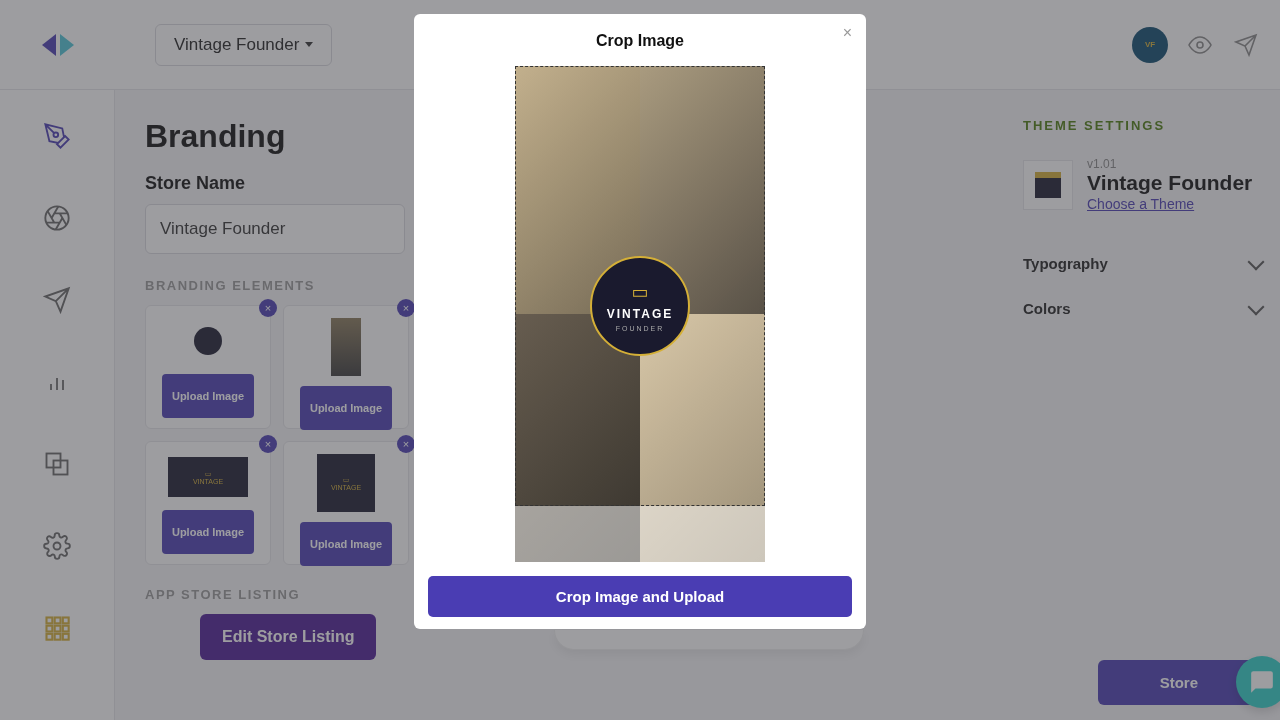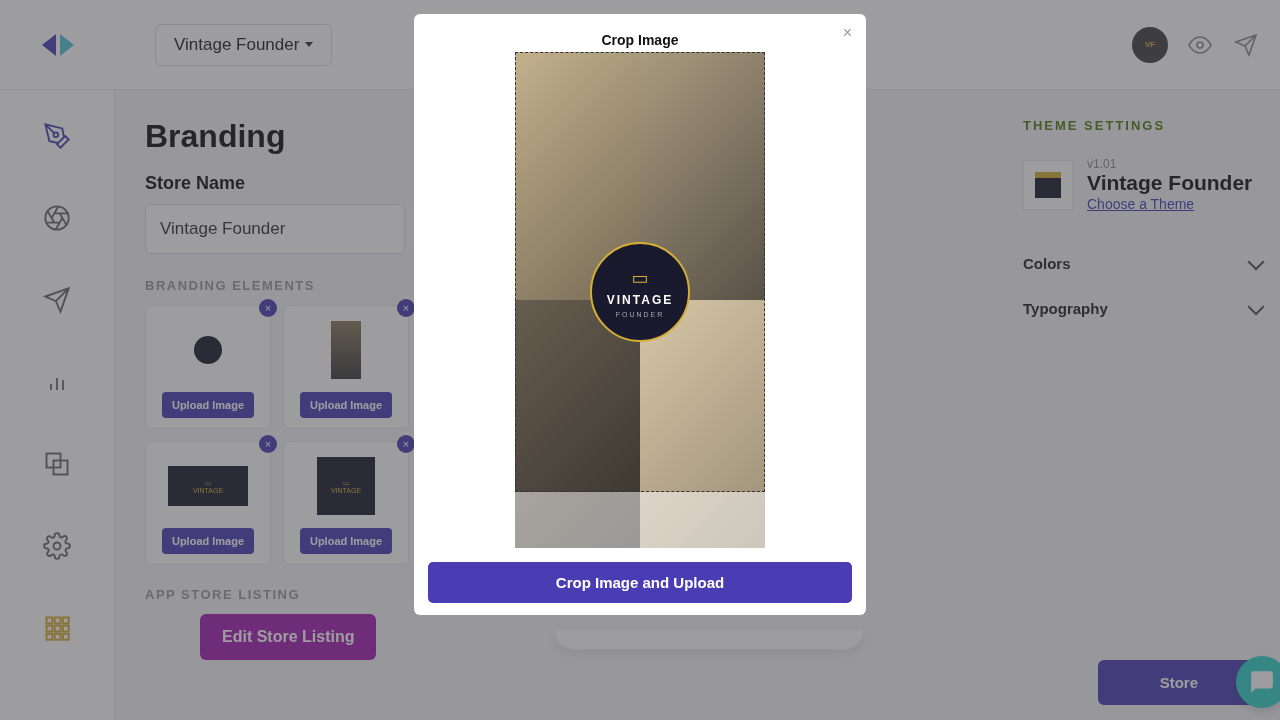--- a/index.html
+++ b/index.html
@@ -62,21 +62,21 @@
 }
 .topbar-right {
   margin-left: auto;
   display: flex;
   align-items: center;
   gap: 18px;
 }
 .avatar-circle {
   width: 36px; height: 36px;
   border-radius: 50%;
-  background: #404040;
+  background: #0c4a6e;
   display: flex;
   align-items: center;
   justify-content: center;
   font-size: 8px;
   color: #d4af37;
   font-weight: bold;
 }
 .icon-btn {
   width: 28px; height: 28px;
   display: flex;
@@ -205,25 +205,25 @@
   color: #d4af37;
   flex-direction: column;
 }
 .upload-btn {
   background: #4a3db3;
   color: #fff;
   font-size: 11px;
   font-weight: 600;
   border: none;
   border-radius: 4px;
-  padding: 7px 10px;
+  padding: 16px 10px;
   cursor: pointer;
 }
 .edit-listing-btn {
-  background: #a21caf;
+  background: #4c1d95;
   color: #fff;
   font-size: 16px;
   font-weight: 700;
   border: none;
   border-radius: 6px;
   padding: 14px 22px;
   cursor: pointer;
   margin-left: 55px;
 }
 .rightpanel {
@@ -336,24 +336,24 @@
 .modal-close {
   position: absolute;
   top: 10px; right: 14px;
   font-size: 16px;
   color: #999;
   cursor: pointer;
   background: none;
   border: none;
 }
 .modal-title {
-  font-size: 14px;
+  font-size: 16px;
   font-weight: 600;
   color: #111;
-  margin-bottom: 4px;
+  margin-bottom: 16px;
 }
 .crop-area {
   position: relative;
   width: 250px;
   height: 496px;
   margin-bottom: 14px;
 }
 .crop-img {
   width: 100%;
   height: 100%;
@@ -555,25 +555,25 @@
       <div class="theme-thumb">
           <div class="theme-thumb-inner"></div>
         </div>
       <div>
         <div class="theme-version">v1.01</div>
         <div class="theme-name">Vintage Founder</div>
         <a class="theme-link">Choose a Theme</a>
       </div>
     </div>
     <div class="accordion-row">
+      <span>Typography</span>
+      <span class="chev"></span>
+    </div>
+    <div class="accordion-row">
       <span>Colors</span>
-      <span class="chev"></span>
-    </div>
-    <div class="accordion-row">
-      <span>Typography</span>
       <span class="chev"></span>
     </div>
   </div>
 </div>
 
 <div class="phone-peek"></div>
 
 <button class="save-btn">Store</button>
 
 <div class="chat-bubble">

